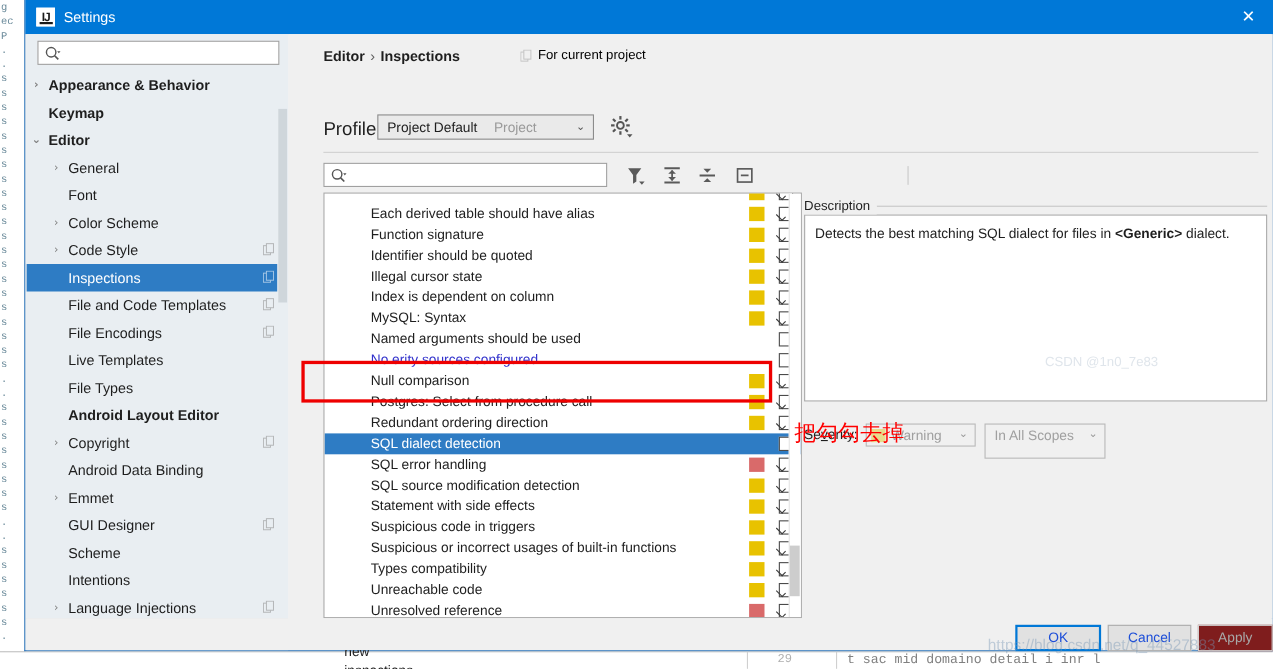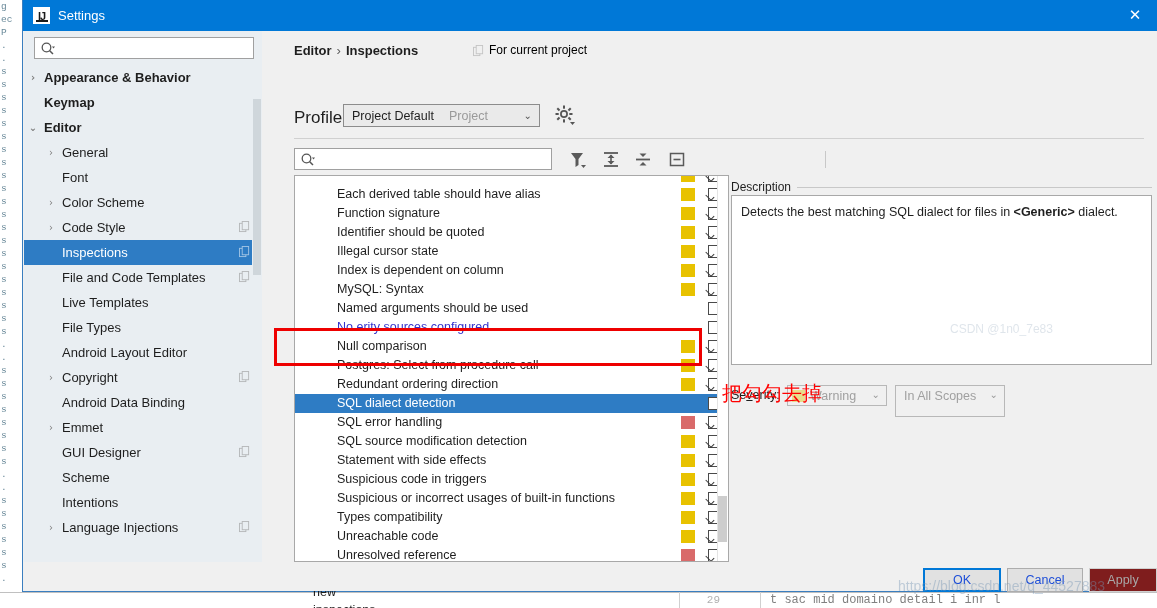--- a/index.html
+++ b/index.html
@@ -442,27 +442,34 @@
           </svg>
         </div>
         <div class="tree-item">
           <span class="tree-label" style="left: 38px;">File and Code Templates</span>
           <svg class="tree-copy-icon" viewBox="0 0 12 13">
             <rect x="0.5" y="2.5" width="7" height="9" fill="none" stroke="#8a8a8a" stroke-width="1"></rect>
             <rect x="3.5" y="0.5" width="7" height="9" fill="#e9eef2" stroke="#8a8a8a" stroke-width="1"></rect>
           </svg>
         </div>
         <div class="tree-item">
+          <span class="tree-label" style="left: 38px;">File Encodings</span>
+          <svg class="tree-copy-icon" viewBox="0 0 12 13">
+            <rect x="0.5" y="2.5" width="7" height="9" fill="none" stroke="#8a8a8a" stroke-width="1"></rect>
+            <rect x="3.5" y="0.5" width="7" height="9" fill="#e9eef2" stroke="#8a8a8a" stroke-width="1"></rect>
+          </svg>
+        </div>
+        <div class="tree-item">
           <span class="tree-label" style="left: 38px;">Live Templates</span>
         </div>
         <div class="tree-item">
           <span class="tree-label" style="left: 38px;">File Types</span>
         </div>
         <div class="tree-item">
-          <span class="tree-label" style="left: 38px;">Android Layout Editor</span>
+          <span class="tree-label" style="left: 38px; font-weight: bold;">Android Layout Editor</span>
         </div>
         <div class="tree-item">
           <span class="tree-arrow" style="left: 20px;">›</span>
           <span class="tree-label" style="left: 38px;">Copyright</span>
           <svg class="tree-copy-icon" viewBox="0 0 12 13">
             <rect x="0.5" y="2.5" width="7" height="9" fill="none" stroke="#8a8a8a" stroke-width="1"></rect>
             <rect x="3.5" y="0.5" width="7" height="9" fill="#e9eef2" stroke="#8a8a8a" stroke-width="1"></rect>
           </svg>
         </div>
         <div class="tree-item">

